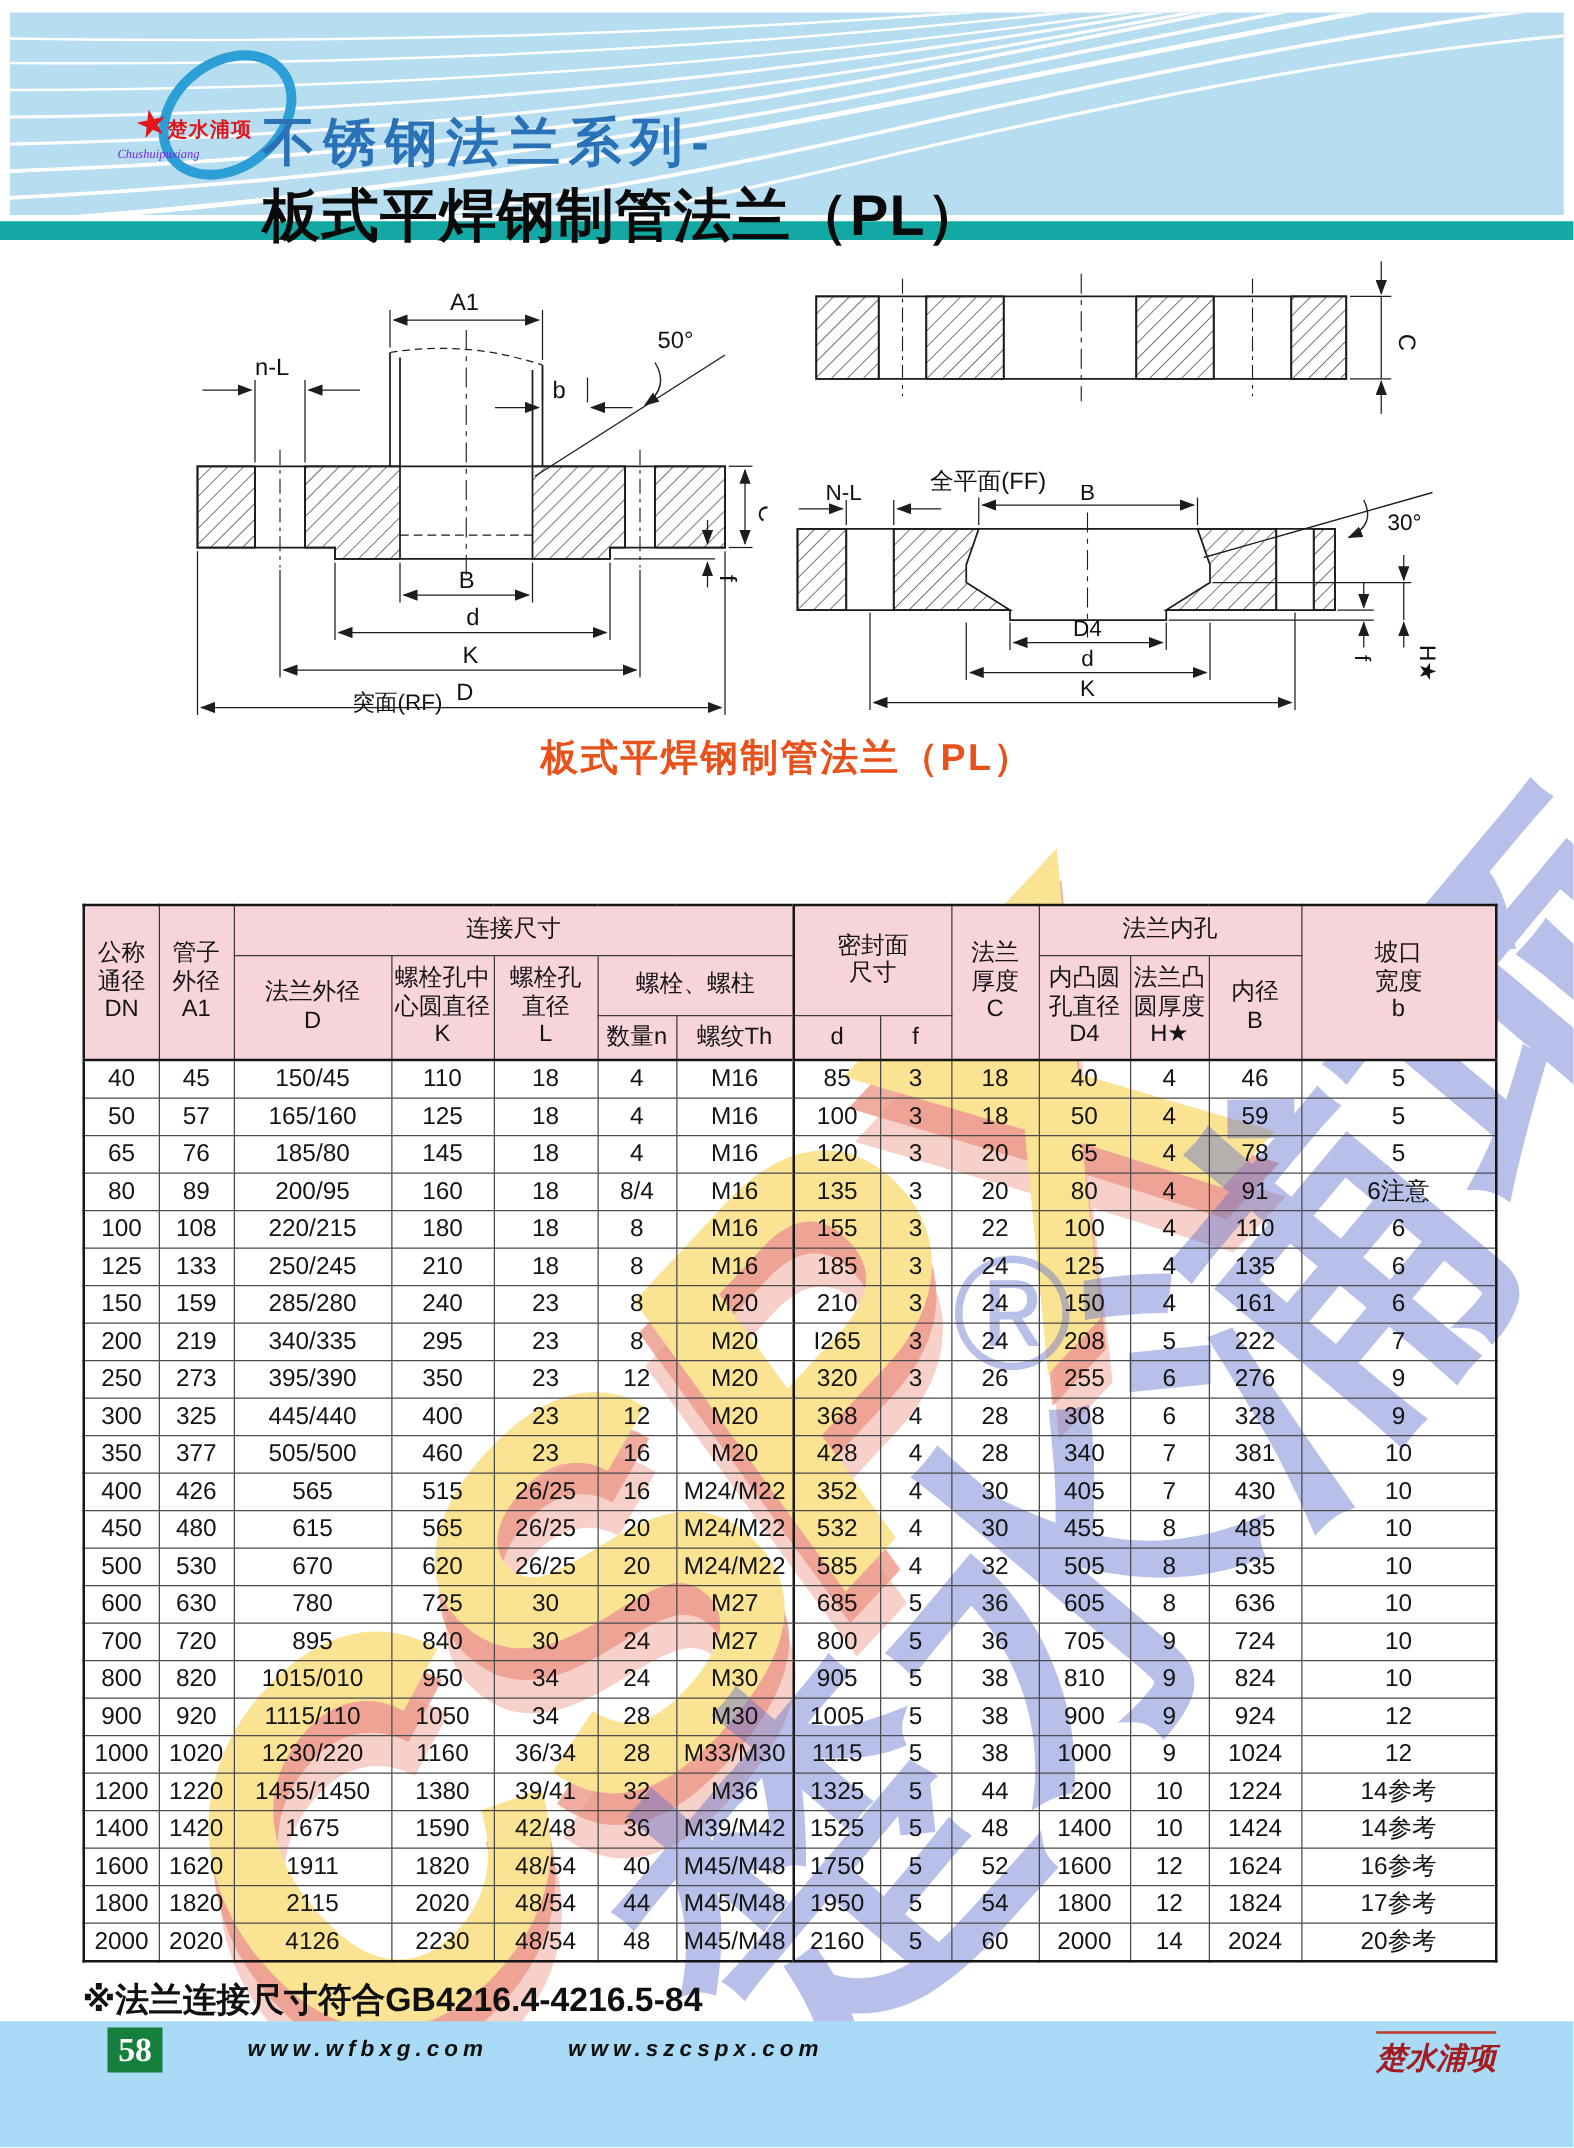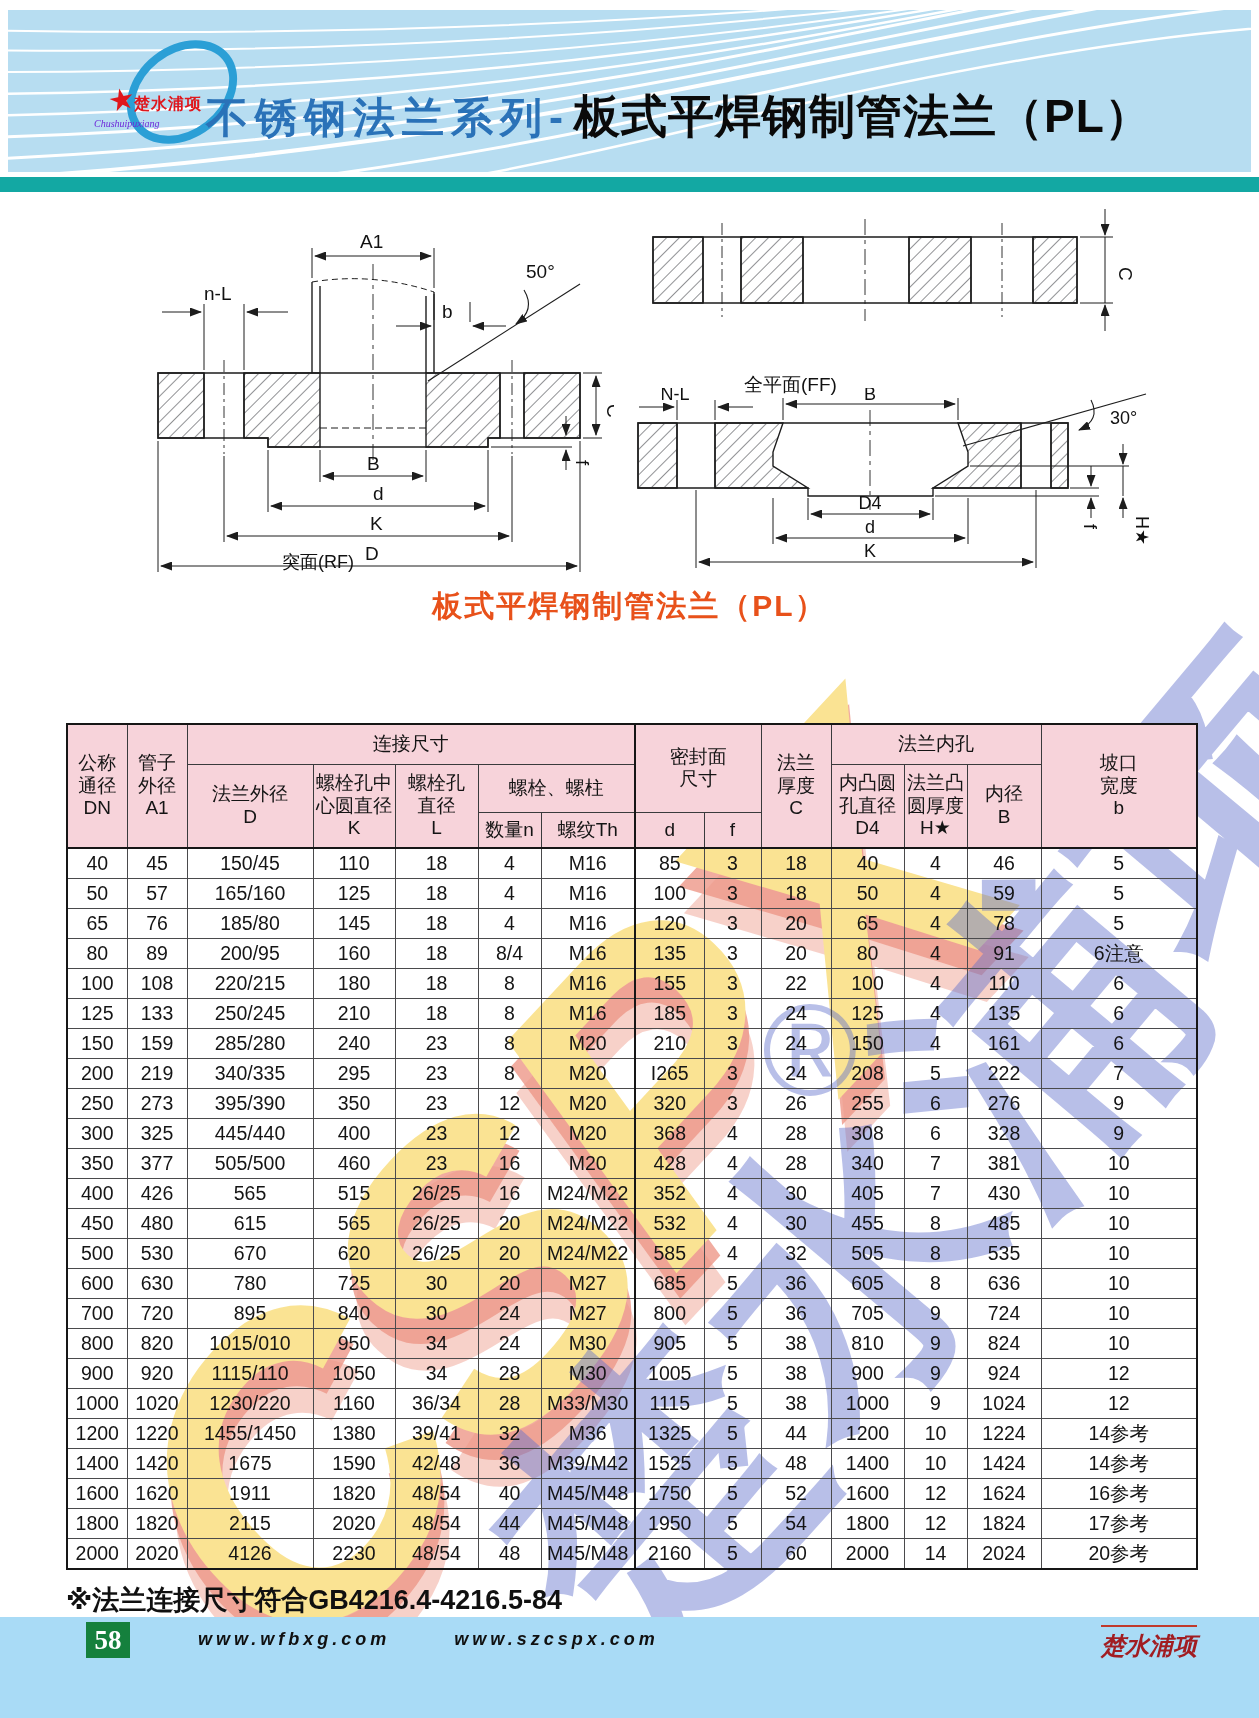--- a/index.html
+++ b/index.html
@@ -10,21 +10,21 @@
   .band{position:absolute;left:8px;top:10px;width:1243px;height:162px;background:#b7ddf1;overflow:hidden;z-index:2;}
   .band svg{position:absolute;left:0;top:0;}
   .teal-stripe{position:absolute;left:0;top:177px;width:1259px;height:15px;background:#13a8a3;z-index:2;}
 
   .logo{position:absolute;left:88px;top:42px;width:180px;height:118px;z-index:3;}
   .logo-ellipse{position:absolute;left:34px;top:4px;width:104px;height:76px;border:8px solid #2b9fd6;border-radius:50%;transform:rotate(-38deg);}
   .logo-star{position:absolute;left:20px;top:40px;font-size:30px;color:#e0161c;transform:rotate(-12deg);}
   .logo-cn{position:absolute;left:46px;top:52px;font-size:16px;font-weight:700;color:#e0161c;letter-spacing:1px;white-space:nowrap;}
   .logo-en{position:absolute;left:6px;top:76px;font-size:10px;font-style:italic;color:#6d28d9;font-family:"Liberation Serif",serif;white-space:nowrap;}
 
-  .titles{position:absolute;left:206px;top:86px;display:flex;align-items:baseline;z-index:3;white-space:nowrap;}
+  .titles{position:absolute;left:206px;top:86px;display:flex;align-items:baseline;z-index:3;white-space:nowrap;flex-direction:column;}
   .series-title{font-size:42px;color:#2a72b8;letter-spacing:7px;font-weight:600;}
   .page-title{font-size:46px;color:#0a0a0a;font-weight:800;margin-left:4px;letter-spacing:1px;}
 
   
   .diagram{position:absolute;z-index:2;}
   .dcap{position:absolute;font-size:18px;color:#111;z-index:2;white-space:nowrap;}
   .dim1{marker-start:url(#as1);marker-end:url(#ae1);}
   .ah1{marker-end:url(#ae1);}
   .ah2{marker-end:url(#ae2);}
   .dim3{marker-start:url(#as3);marker-end:url(#ae3);}

